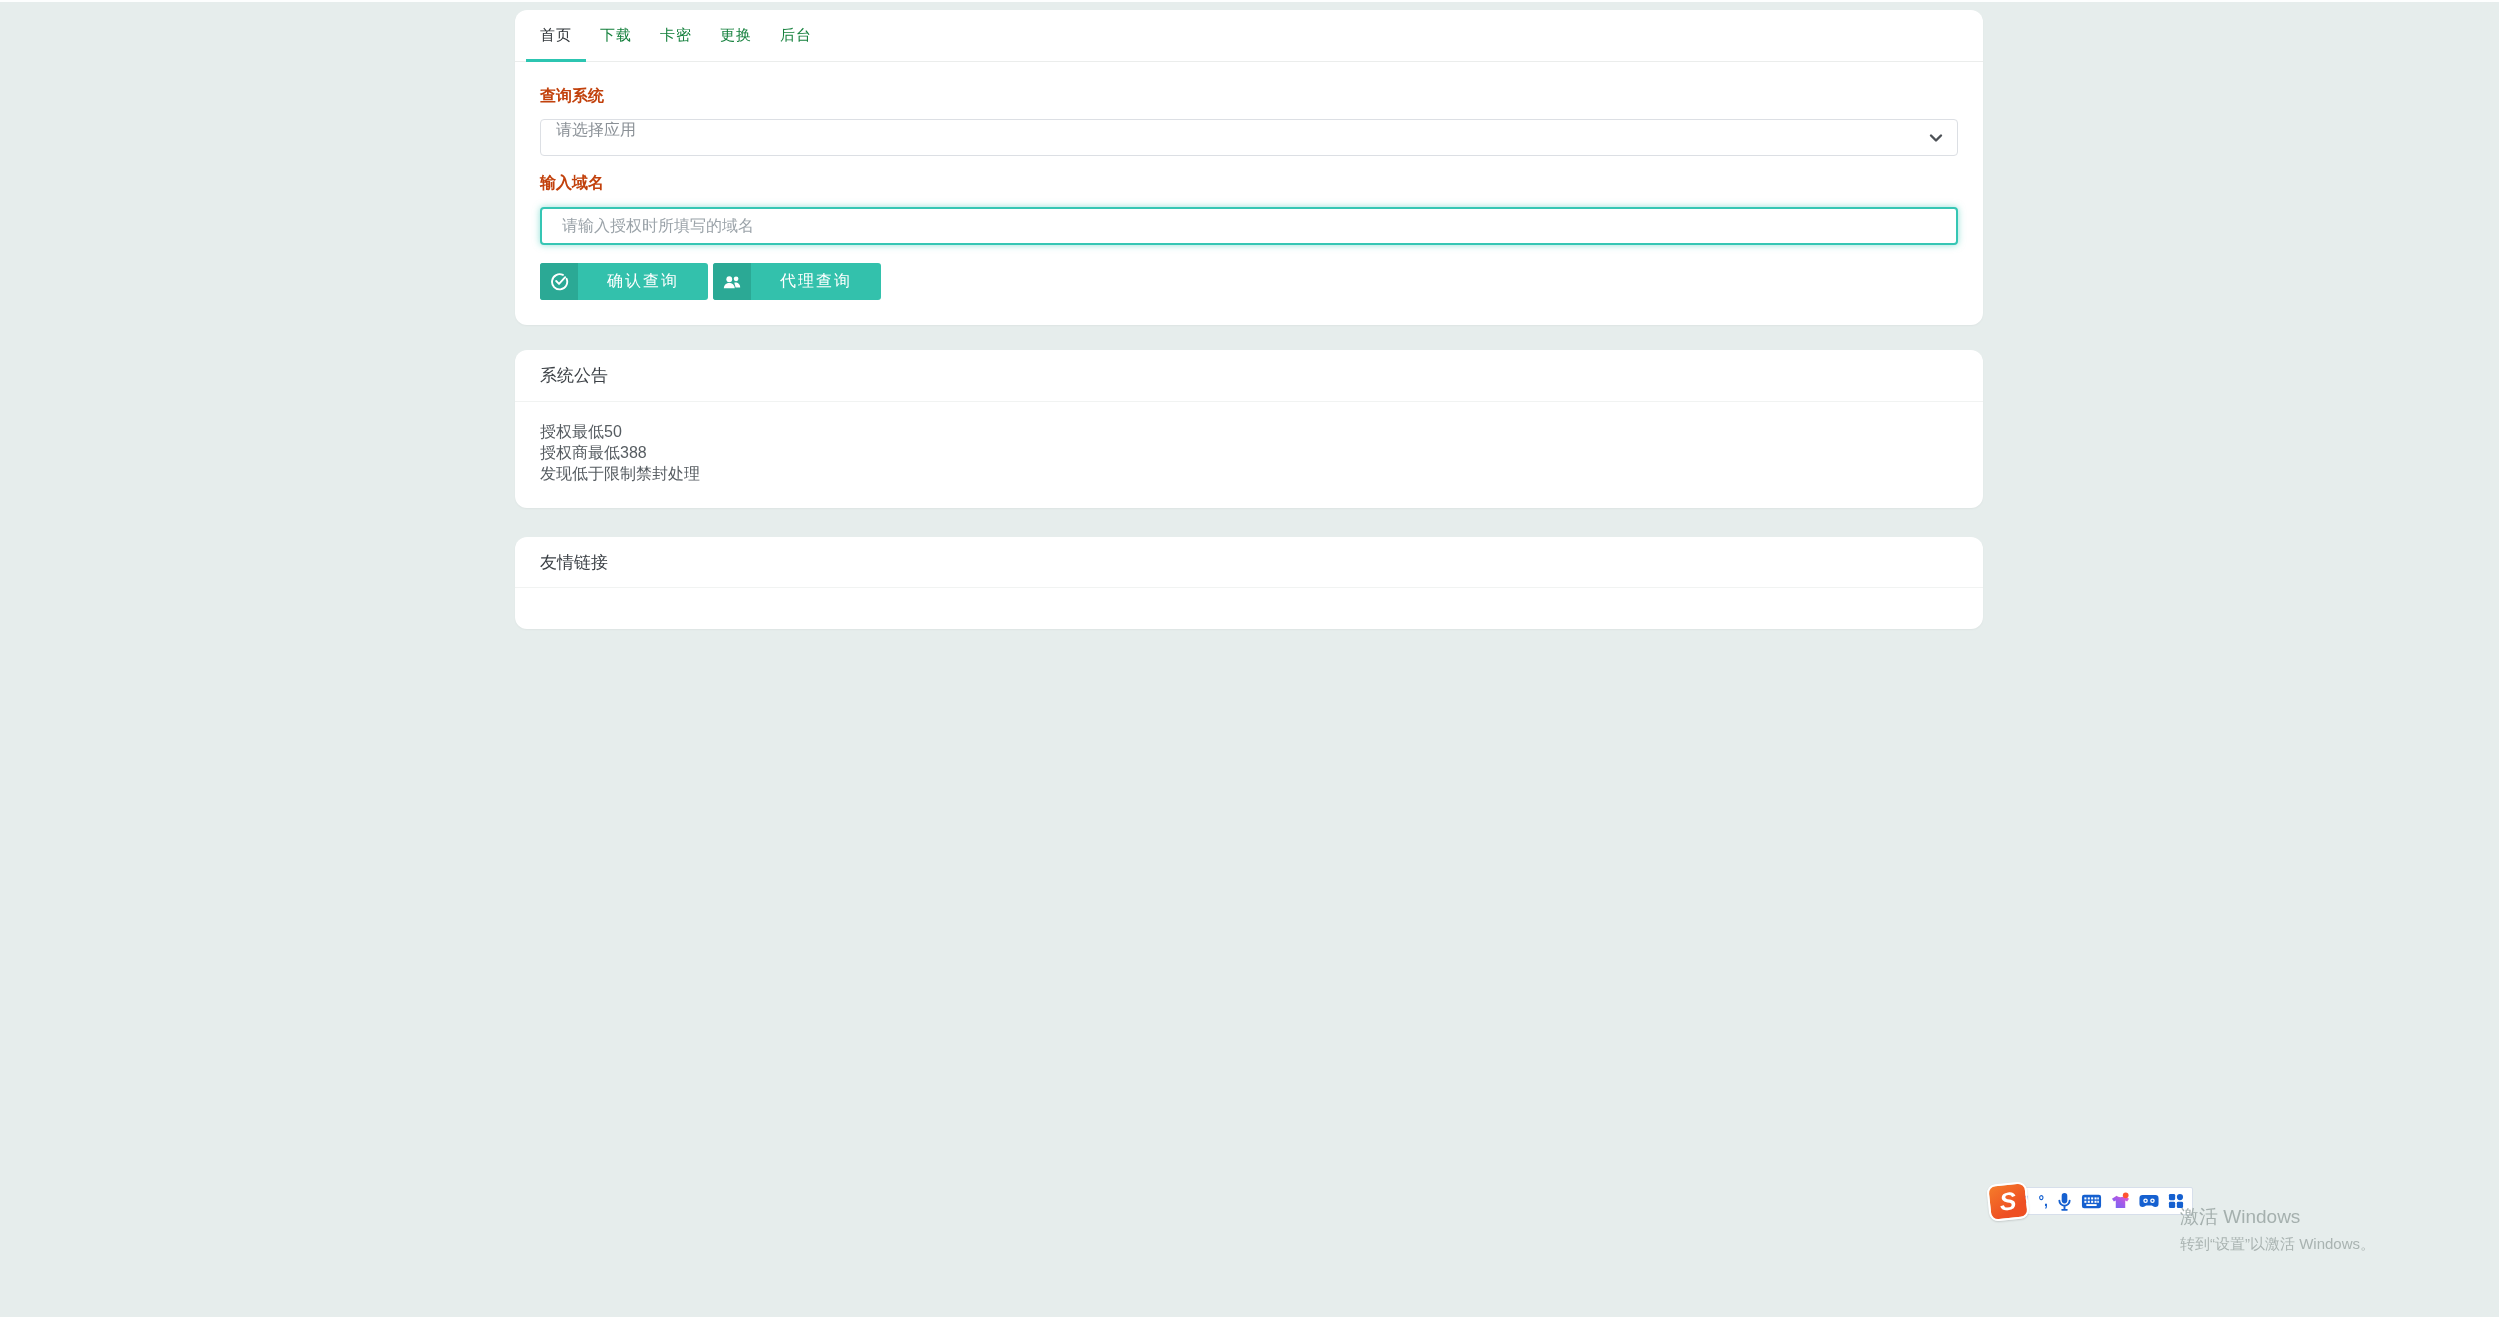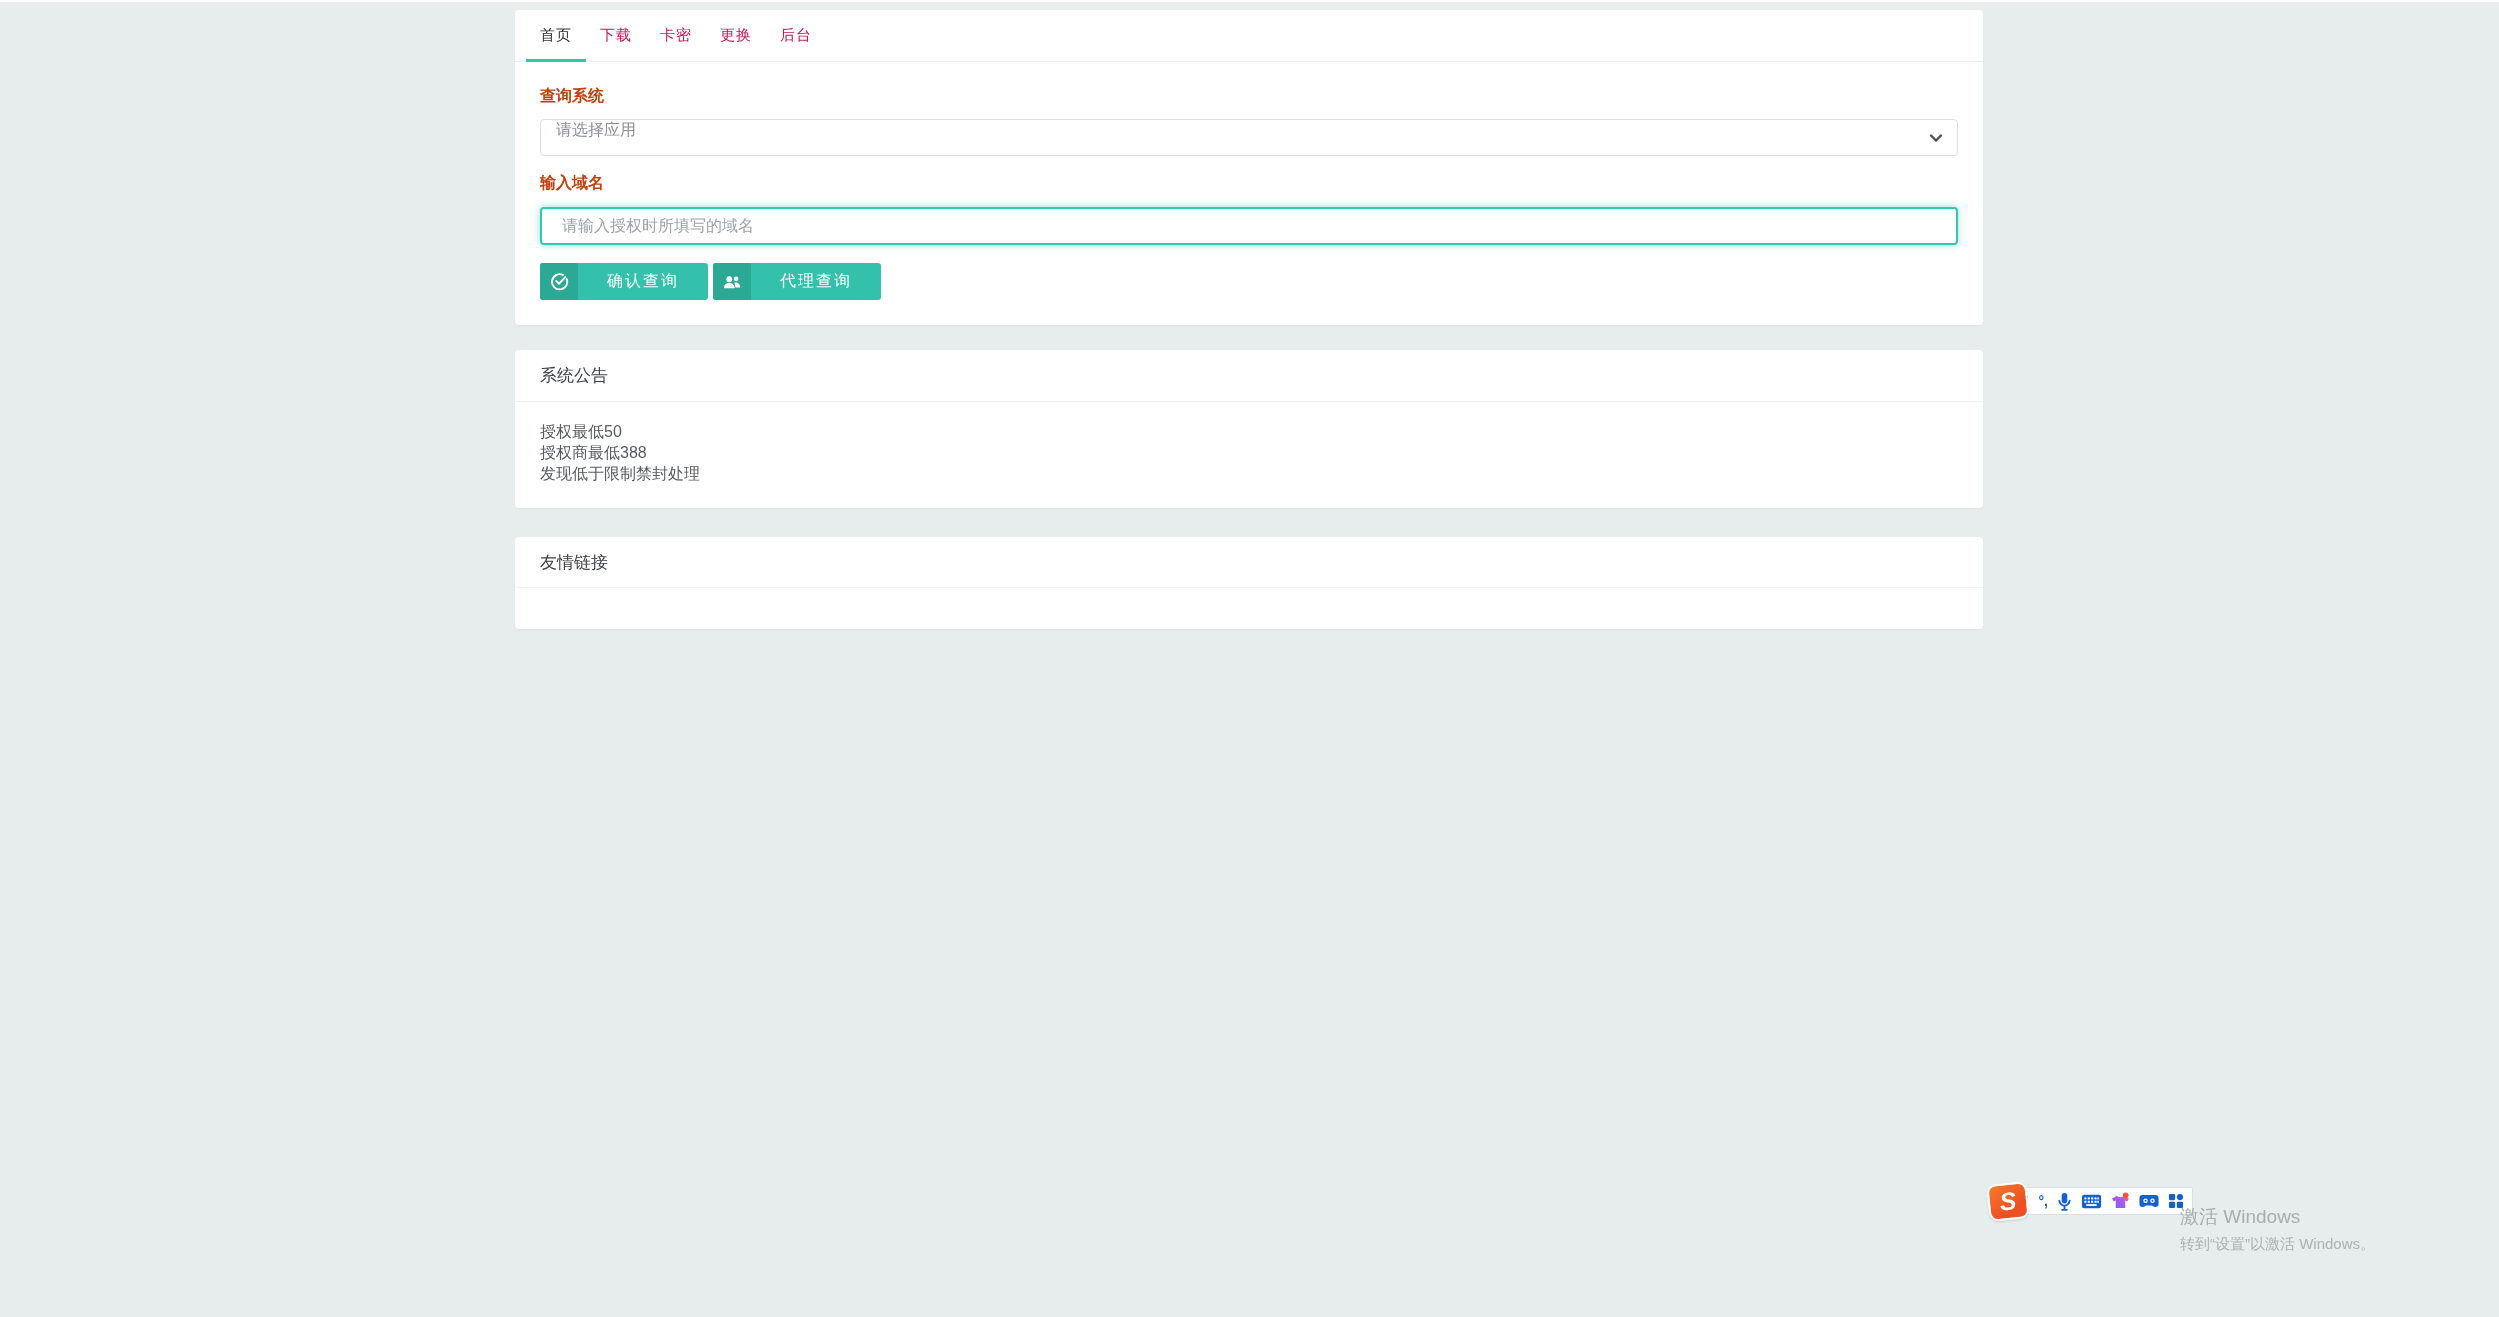--- a/index.html
+++ b/index.html
@@ -11,28 +11,28 @@
     overflow:hidden;
   }
   .stage { position:absolute; inset:0; }
   .top-line { position:absolute; left:0; top:0; width:2499px; height:2px; background:#fdfefe; }
 
   .content-col { position:absolute; left:515px; top:10px; width:1468px; }
 
   .card {
     background:#ffffff;
     box-shadow:0 1px 2px rgba(0,0,0,0.04);
-    border-radius:4px;
+    border-radius:12px;
   }
 
   
   .tabbar { height:52px; border-bottom:1px solid #ebedec; display:flex; align-items:stretch; padding-left:11px; }
   .tab {
     position:relative; display:flex; align-items:center;
-    padding:0 14px; font-size:15px; color:#be185d; cursor:pointer; letter-spacing:1px;
+    padding:0 14px; font-size:15px; color:#15803d; cursor:pointer; letter-spacing:1px;
   }
   .tab.active { color:#2f3438; }
   .tab.active::after {
     content:""; position:absolute; left:0; right:0; bottom:-1px; height:3px; background:#2cc5b1;
   }
 
   
   .form-body { padding:20px 25px 25px 25px; }
   .field-label { font-size:16px; font-weight:bold; color:#c2410c; margin-top:4px; }
   .select-box {

